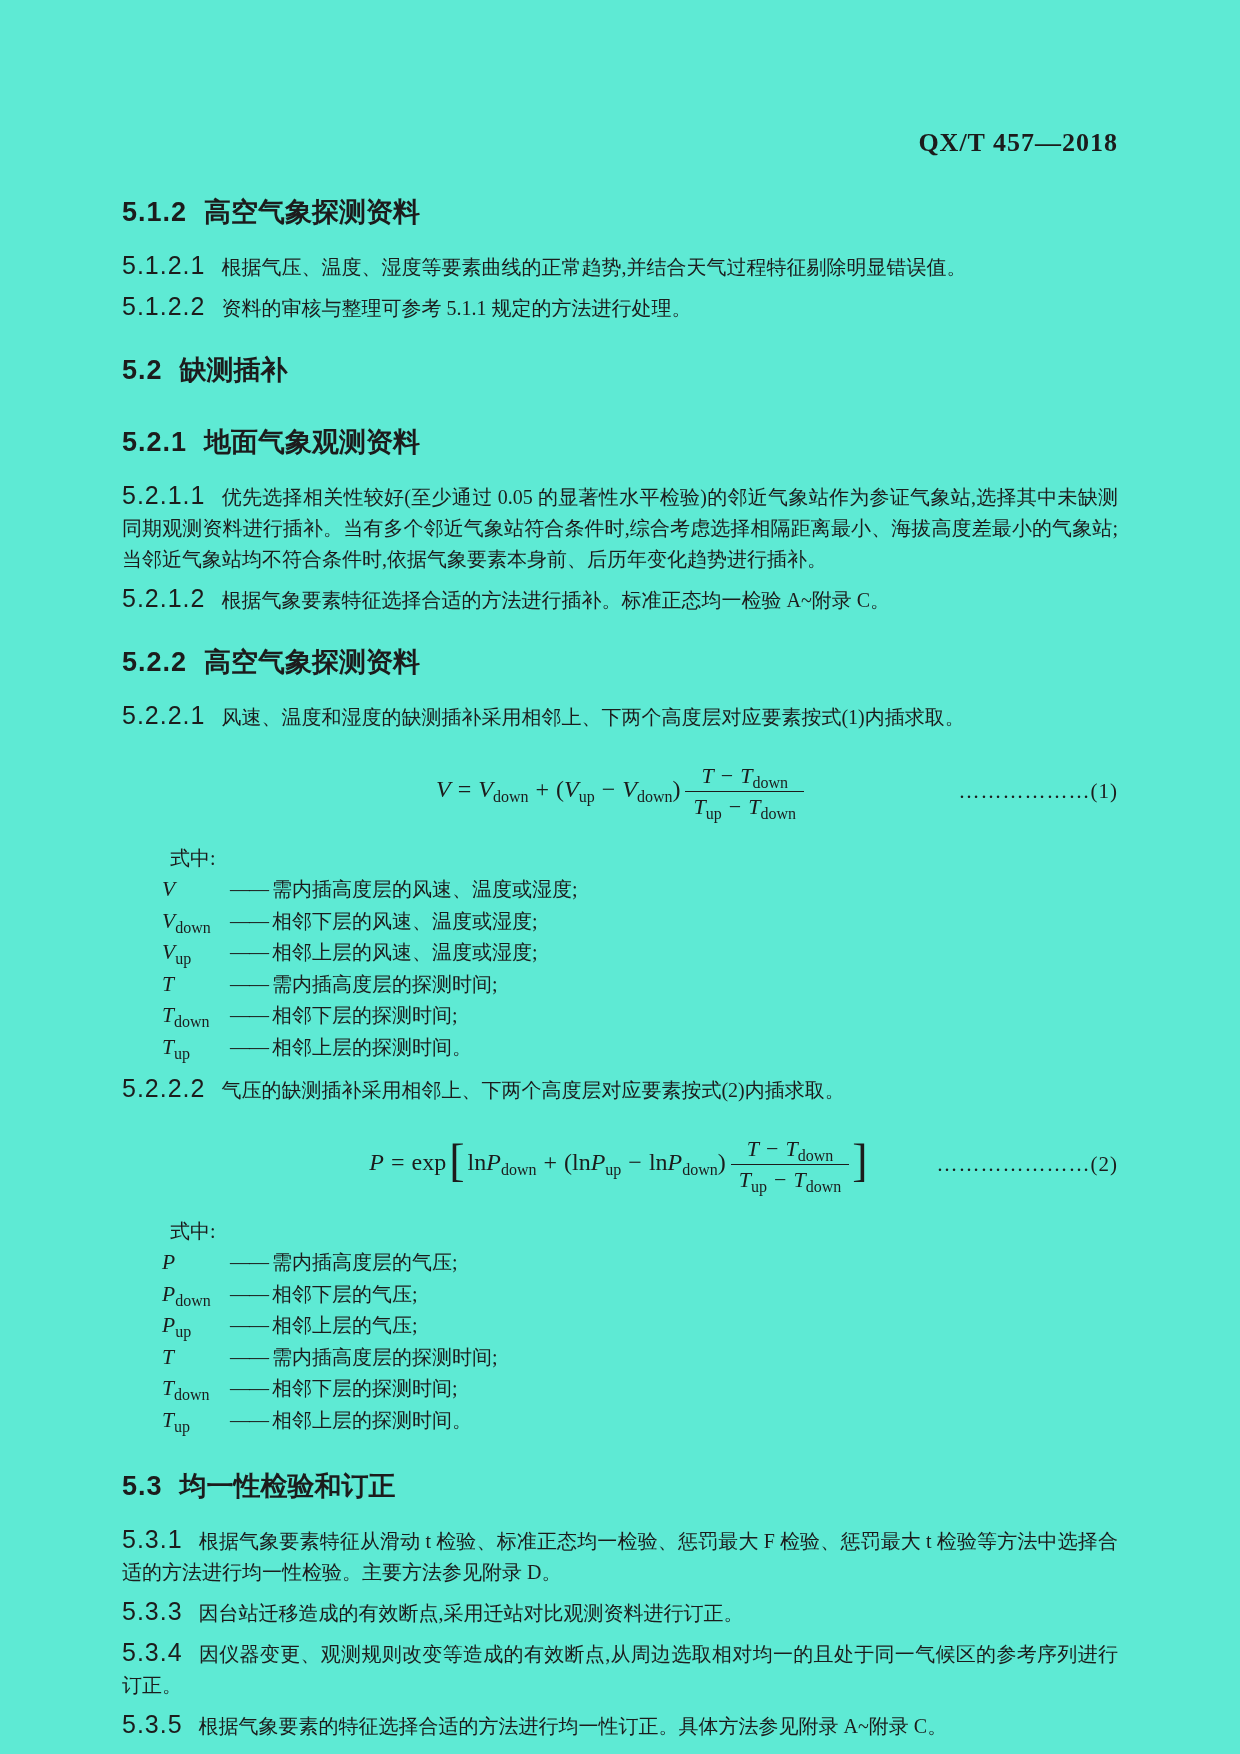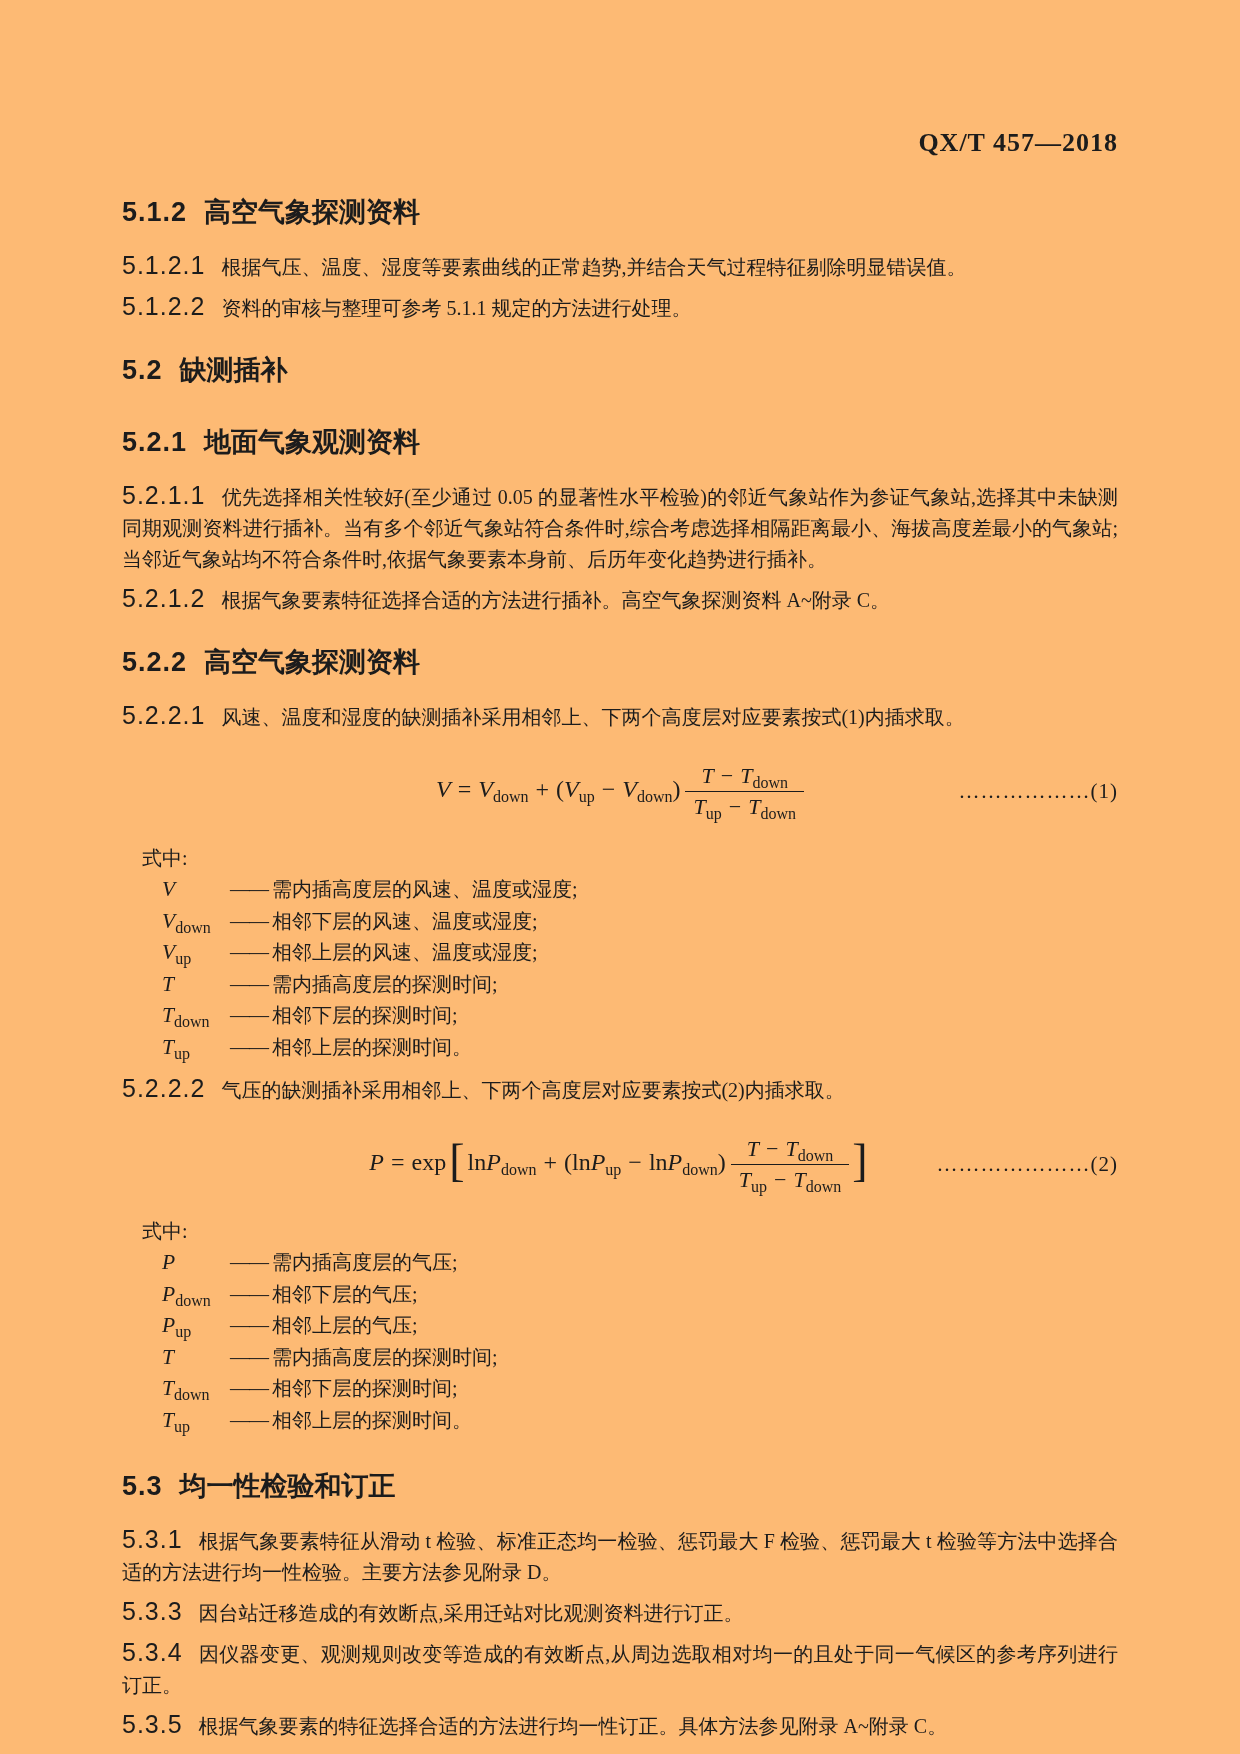--- a/index.html
+++ b/index.html
@@ -1,17 +1,17 @@
 <!DOCTYPE html>
 <html><head>
 <meta charset="utf-8">
 <style>
   html,body { margin:0; padding:0; background:#e8e8e8; }
   .page {
-    width:1240px; height:1754px; margin:0 auto; background:#fdba74;
+    width:1240px; height:1754px; margin:0 auto; background:#5eead4;
     position:relative; box-sizing:border-box; color:#1c1c1c;
     font-family:"Liberation Serif","DejaVu Serif",serif;
   }
   .content {
     position:absolute; left:122px; right:122px; top:0;
   }
   .std-code {
     padding-top:128px; text-align:right;
     font-family:"Liberation Serif","DejaVu Serif",serif;
     font-size:26px; font-weight:700; letter-spacing:1px;
@@ -57,21 +57,21 @@
   .frac .den { border-top:1.5px solid #1c1c1c; }
   .bb {
     font-size:46px; font-weight:400; vertical-align:middle;
     position:relative; top:-4px; margin:0 3px; font-style:normal;
   }
   .eq-leader {
     position:absolute; right:0; top:50%; transform:translateY(-50%);
     font-size:21px; letter-spacing:1px; white-space:nowrap;
   }
   
-  .where-label { font-size:20px; margin-top:10px; margin-left:20px; line-height:31px; }
+  .where-label { font-size:20px; margin-top:10px; margin-left:48px; line-height:31px; }
   .def-row {
     display:flex; align-items:baseline; margin-left:40px; line-height:31.5px;
     font-size:20px;
   }
   .def-sym {
     min-width:68px; font-family:"Liberation Serif","DejaVu Serif",serif;
     font-size:21.5px; display:inline-block;
   }
   .def-dash { letter-spacing:-1px; margin-right:4px; white-space:nowrap; }
   .def-desc { text-align:justify; }
@@ -100,21 +100,21 @@
     </div>
 
     <div class="heading h-521">
       <span class="h-num">5.2.1</span><span>地面气象观测资料</span>
     </div>
 
     <p class="para p-first">
       <span class="p-num">5.2.1.1</span><span>优先选择相关性较好(至少通过 0.05 的显著性水平检验)的邻近气象站作为参证气象站,选择其中未缺测同期观测资料进行插补。当有多个邻近气象站符合条件时,综合考虑选择相隔距离最小、海拔高度差最小的气象站;当邻近气象站均不符合条件时,依据气象要素本身前、后历年变化趋势进行插补。</span>
     </p>
     <p class="para">
-      <span class="p-num">5.2.1.2</span><span>根据气象要素特征选择合适的方法进行插补。高空气象探测资料 A~附录 C。</span>
+      <span class="p-num">5.2.1.2</span><span>根据气象要素特征选择合适的方法进行插补。标准正态均一检验 A~附录 C。</span>
     </p>
 
     <div class="heading h-522">
       <span class="h-num">5.2.2</span><span>高空气象探测资料</span>
     </div>
 
     <p class="para p-first">
       <span class="p-num">5.2.2.1</span><span>风速、温度和湿度的缺测插补采用相邻上、下两个高度层对应要素按式(1)内插求取。</span>
     </p>
 

